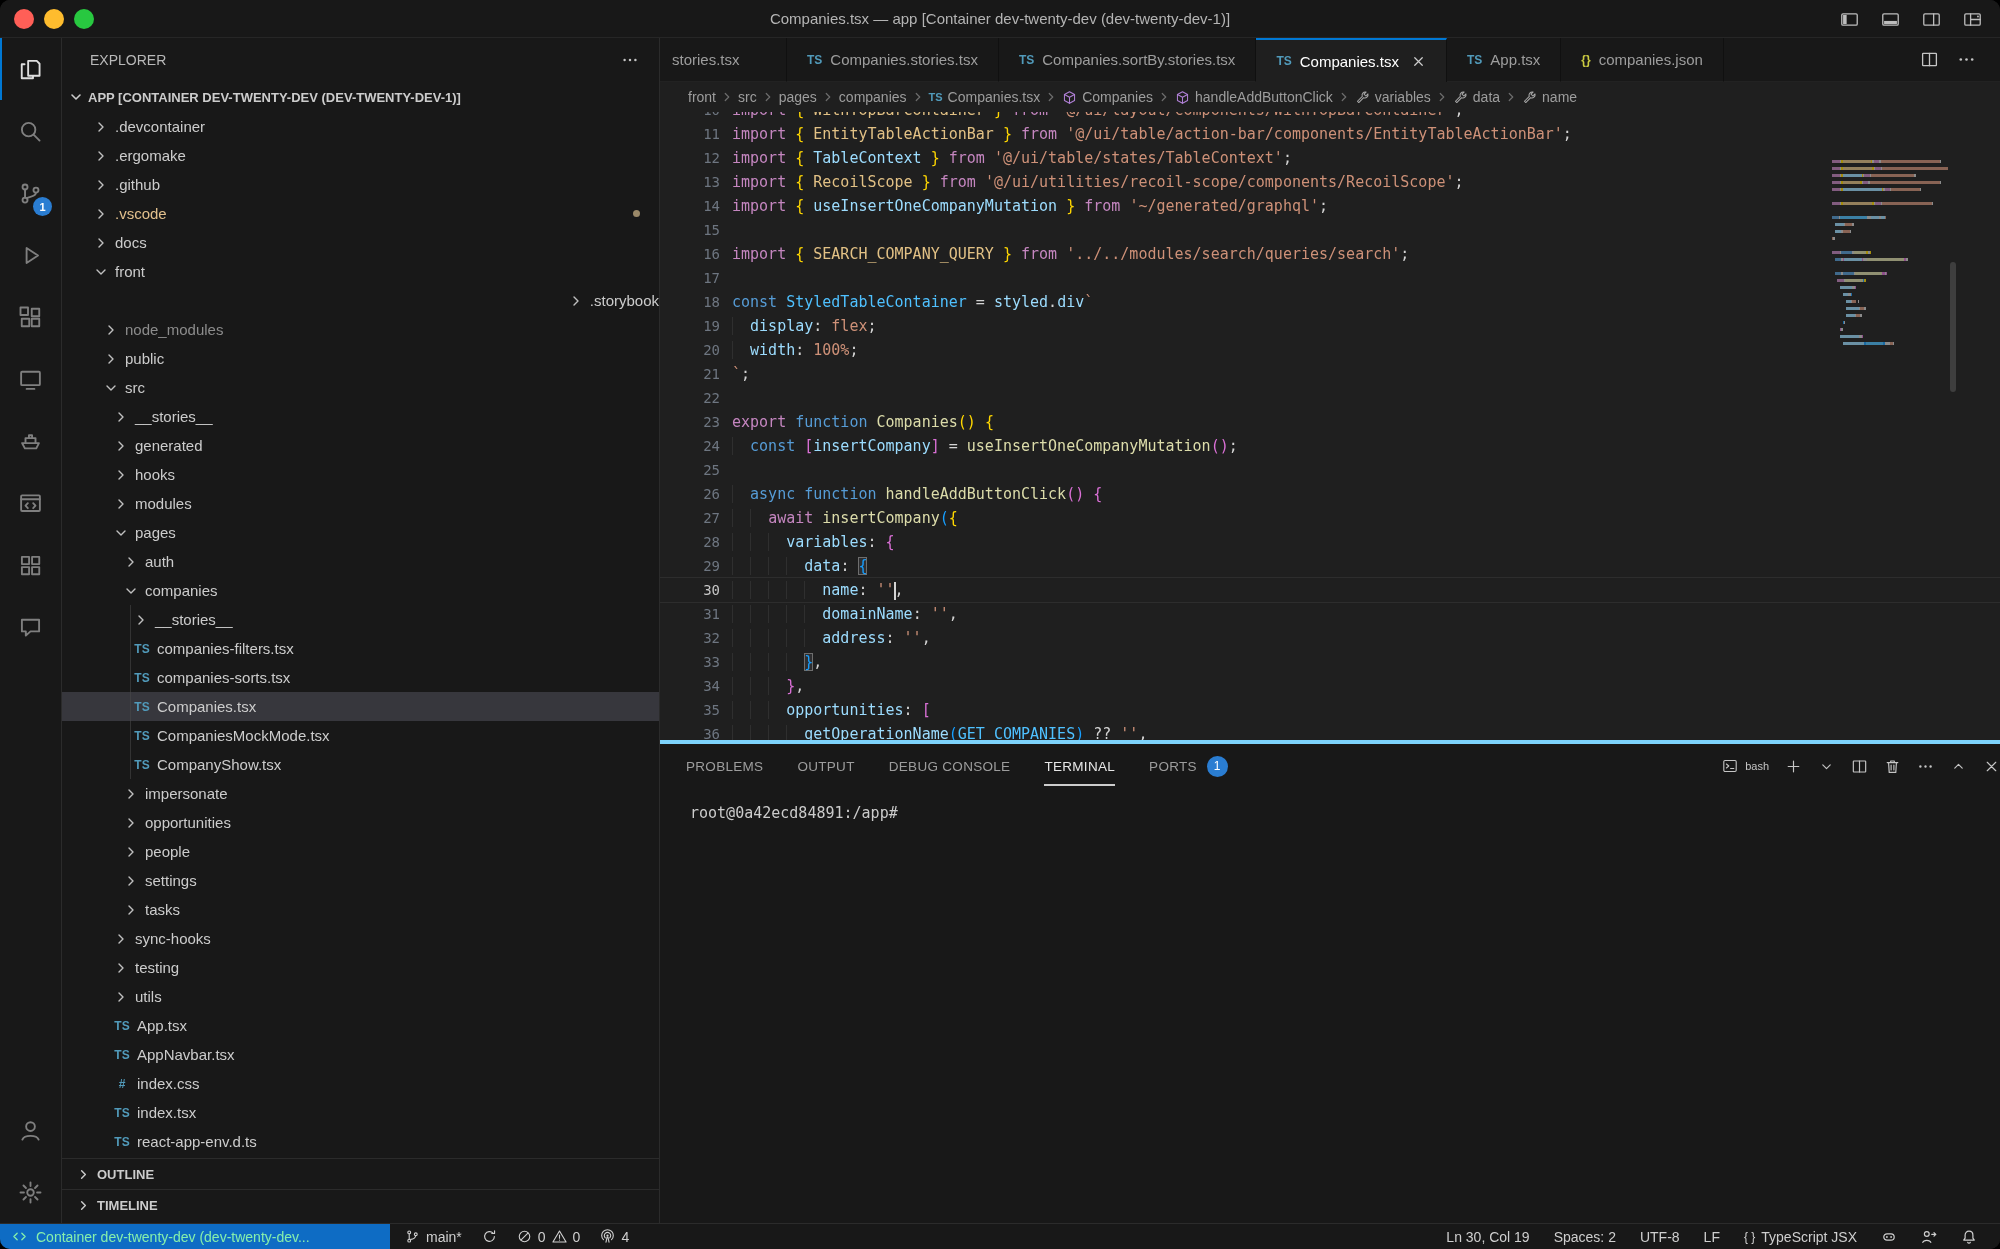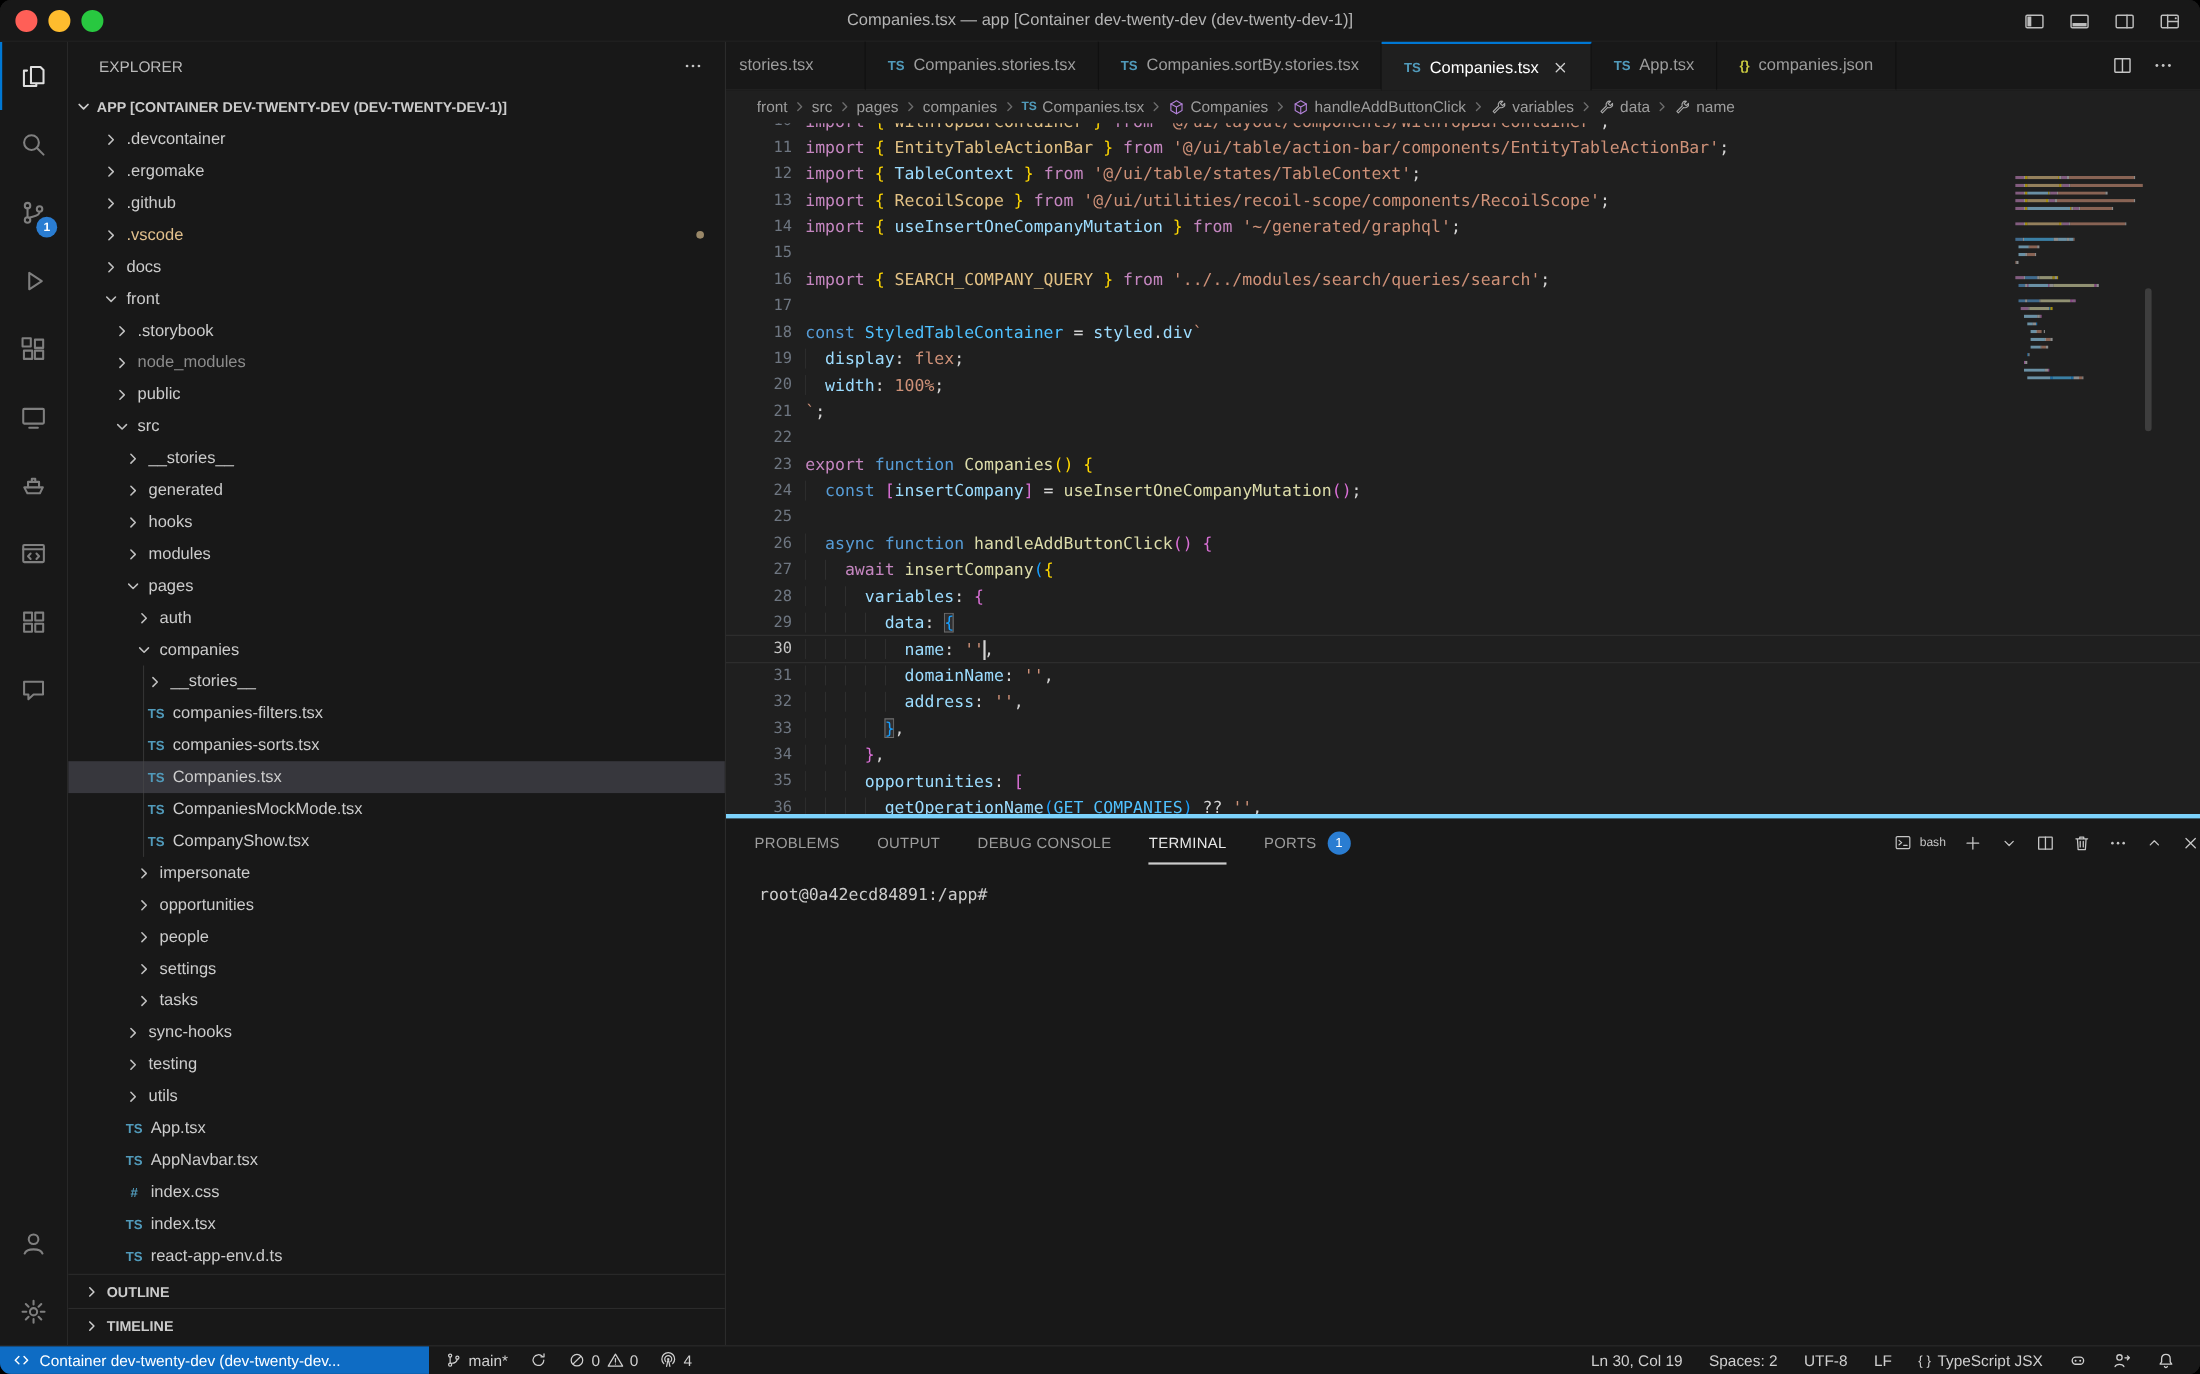--- a/index.html
+++ b/index.html
@@ -81,21 +81,21 @@
   .p-tab{position:relative;display:flex;align-items:center;gap:10px;}
   .p-tab.active{color:#e7e7e7;}
   .p-tab.active::after{content:"";position:absolute;left:0;right:0;bottom:-12px;height:1.5px;background:#cccccc;}
   .p-badge{min-width:21px;height:21px;border-radius:11px;background:#2a7dd2;color:#fff;font-size:12px;display:flex;align-items:center;justify-content:center;}
   .panel-actions{margin-left:auto;display:flex;align-items:center;gap:16px;color:#c5c5c5;font-size:11px;letter-spacing:0;}
   .shell-group{display:flex;align-items:center;gap:7px;}
   .terminal-body{padding:16px 0 0 30px;font-size:15px;color:#cccccc;font-family:"DejaVu Sans Mono",monospace;}
 
   
   .statusbar{position:absolute;left:0;right:0;bottom:0;height:26px;background:#181818;border-top:1px solid #2b2b2b;display:flex;align-items:center;font-size:14px;color:#cfcfcf;}
-  .sb-remote{height:100%;width:390px;background:#0e6cc4;color:#ffffff;display:flex;align-items:center;gap:9px;padding:0 12px;white-space:nowrap;overflow:hidden;flex:none;}
+  .sb-remote{height:100%;width:390px;background:#0e6cc4;color:#86efac;display:flex;align-items:center;gap:9px;padding:0 12px;white-space:nowrap;overflow:hidden;flex:none;}
   .sb-item{display:flex;align-items:center;gap:6px;padding:0 7px;white-space:nowrap;}
   .sb-left{display:flex;align-items:center;margin-left:8px;gap:6px;}
   .sb-right{margin-left:auto;display:flex;align-items:center;gap:10px;padding-right:16px;}
   .icon{line-height:0;}
 </style>
 </head>
 <body>
 
 <div class="window">
 
@@ -275,21 +275,21 @@
           <span class="lbl">docs</span>
         </div>
         <div class="tree-row" style="padding-left: 31px;">
           <span class="twisty">
             <svg width="16" height="16" viewBox="0 0 16 16" fill="none" stroke="currentColor" stroke-width="1.4" stroke-linecap="round" stroke-linejoin="round">
               <path d="M4 6l4 4 4-4"></path>
             </svg>
           </span>
           <span class="lbl">front</span>
         </div>
-        <div class="tree-row" style="padding-left: 41px;">
+        <div class="tree-row" style="padding-left: 41px; justify-content: flex-end;">
           <span class="twisty">
             <svg width="16" height="16" viewBox="0 0 16 16" fill="none" stroke="currentColor" stroke-width="1.4" stroke-linecap="round" stroke-linejoin="round">
               <path d="M6 4l4 4-4 4"></path>
             </svg>
           </span>
           <span class="lbl">.storybook</span>
         </div>
         <div class="tree-row" style="padding-left: 41px;">
           <span class="twisty">
             <svg width="16" height="16" viewBox="0 0 16 16" fill="none" stroke="currentColor" stroke-width="1.4" stroke-linecap="round" stroke-linejoin="round">

